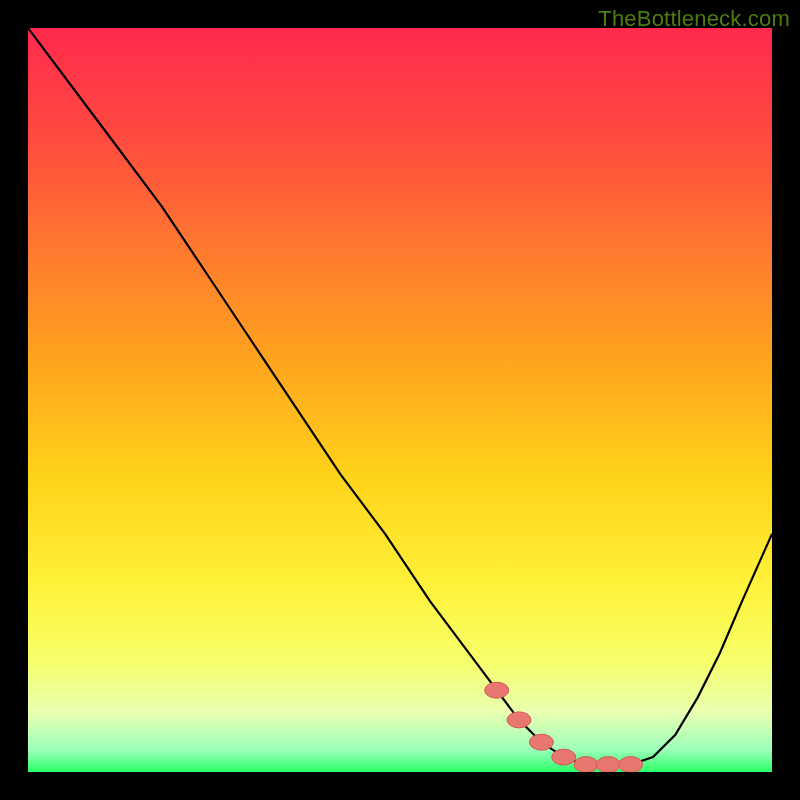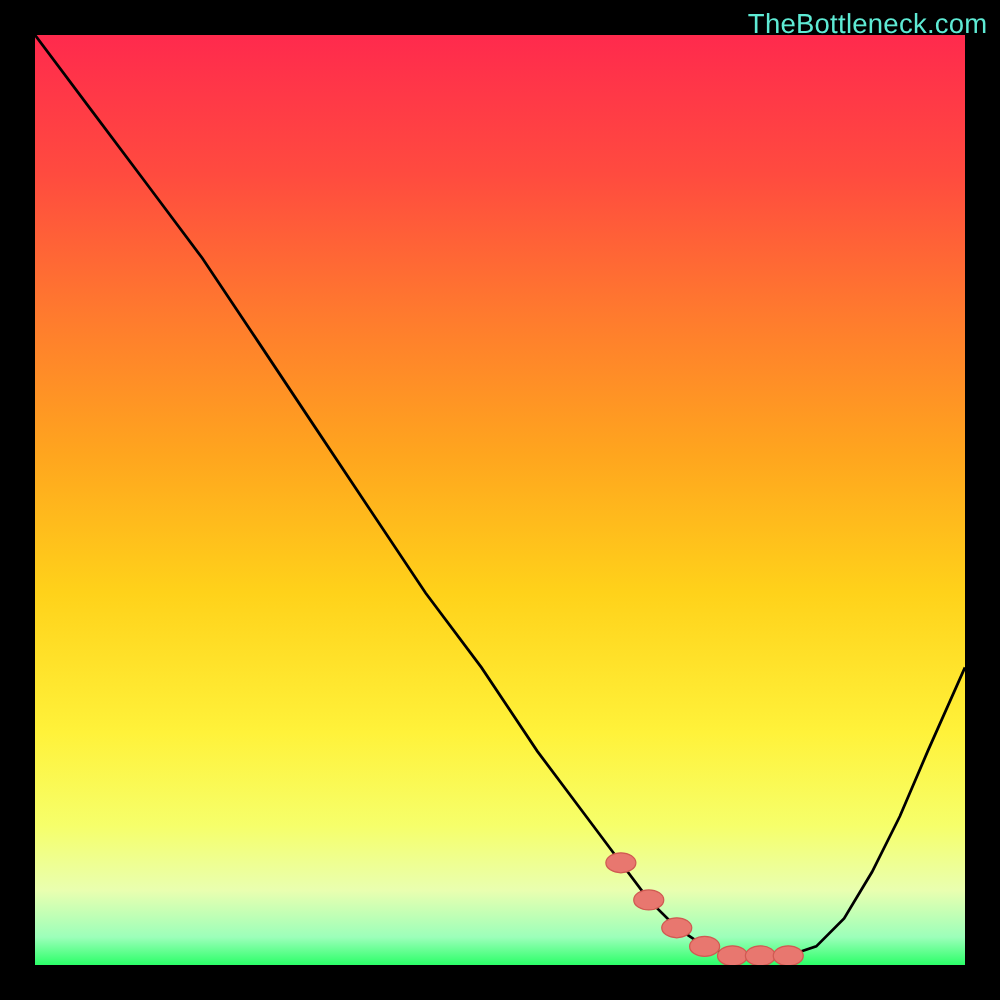--- a/index.html
+++ b/index.html
@@ -14,21 +14,21 @@
   .outer {
     position: relative;
     width: 800px;
     height: 800px;
     background: #000;
   }
   .watermark {
     position: absolute;
     top: 6px;
     right: 10px;
-    color: #5eead4;
+    color: #4d7c0f;
     font-size: 22px;
     font-weight: 500;
     letter-spacing: 0.2px;
     z-index: 30;
   }
   .plot-frame {
     position: absolute;
     left: 28px;
     top: 28px;
     width: 744px;

